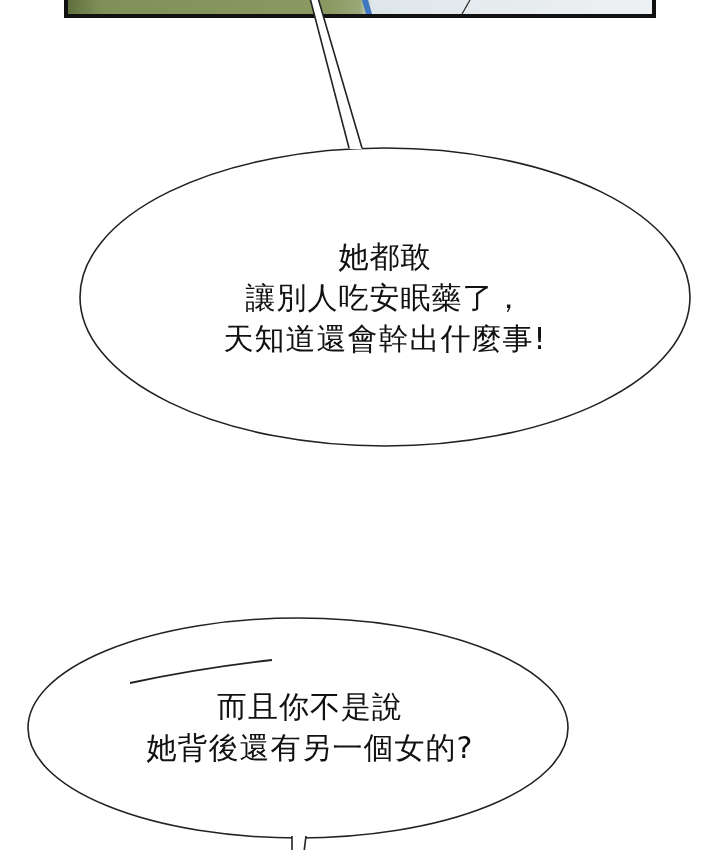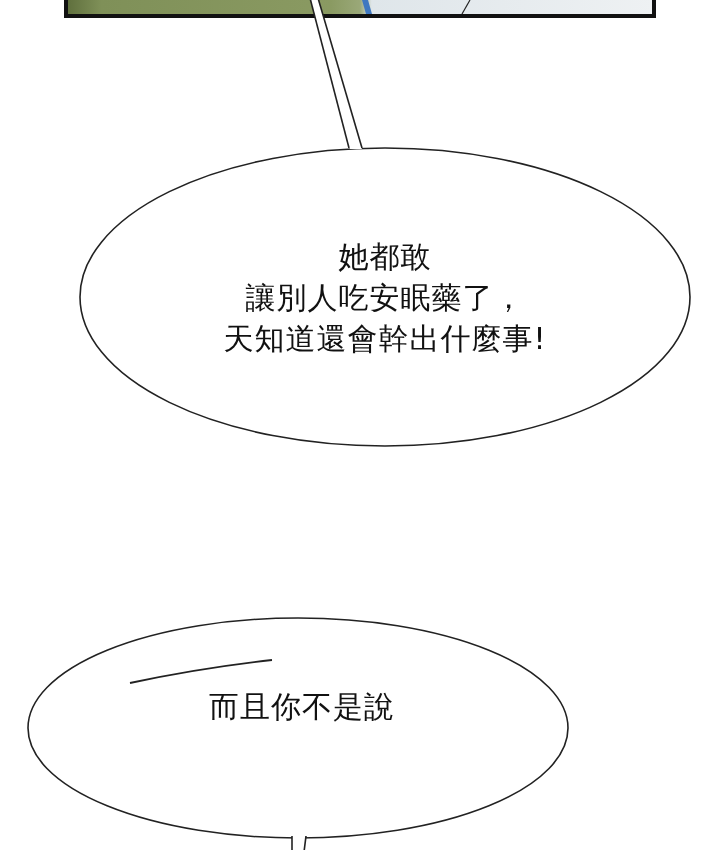--- a/index.html
+++ b/index.html
@@ -32,21 +32,21 @@
     }
     .bubble-text .line {
       display: block;
     }
     #bubble1-text {
       left: 0;
       width: 770px;
       top: 236px;
     }
     #bubble2-text {
-      left: 4px;
+      left: 12px;
       width: 596px;
       top: 686px;
     }
   </style>
 </head>
 <body>
 
 <svg class="art" viewBox="0 0 720 850" xmlns="http://www.w3.org/2000/svg">
   <defs>
     <linearGradient id="sceneGrad" x1="0" y1="0" x2="1" y2="0">
@@ -86,13 +86,14 @@
 </svg>
 
 <div id="bubble1-text" class="bubble-text">
   <span class="line">她都敢</span>
   <span class="line">讓別人吃安眠藥了，</span>
   <span class="line">天知道還會幹出什麼事!</span>
 </div>
 
 <div id="bubble2-text" class="bubble-text">
   <span class="line">而且你不是說</span>
+  <span class="line">她背後還有另一個女的?</span>
 </div>
 
 </body></html>

